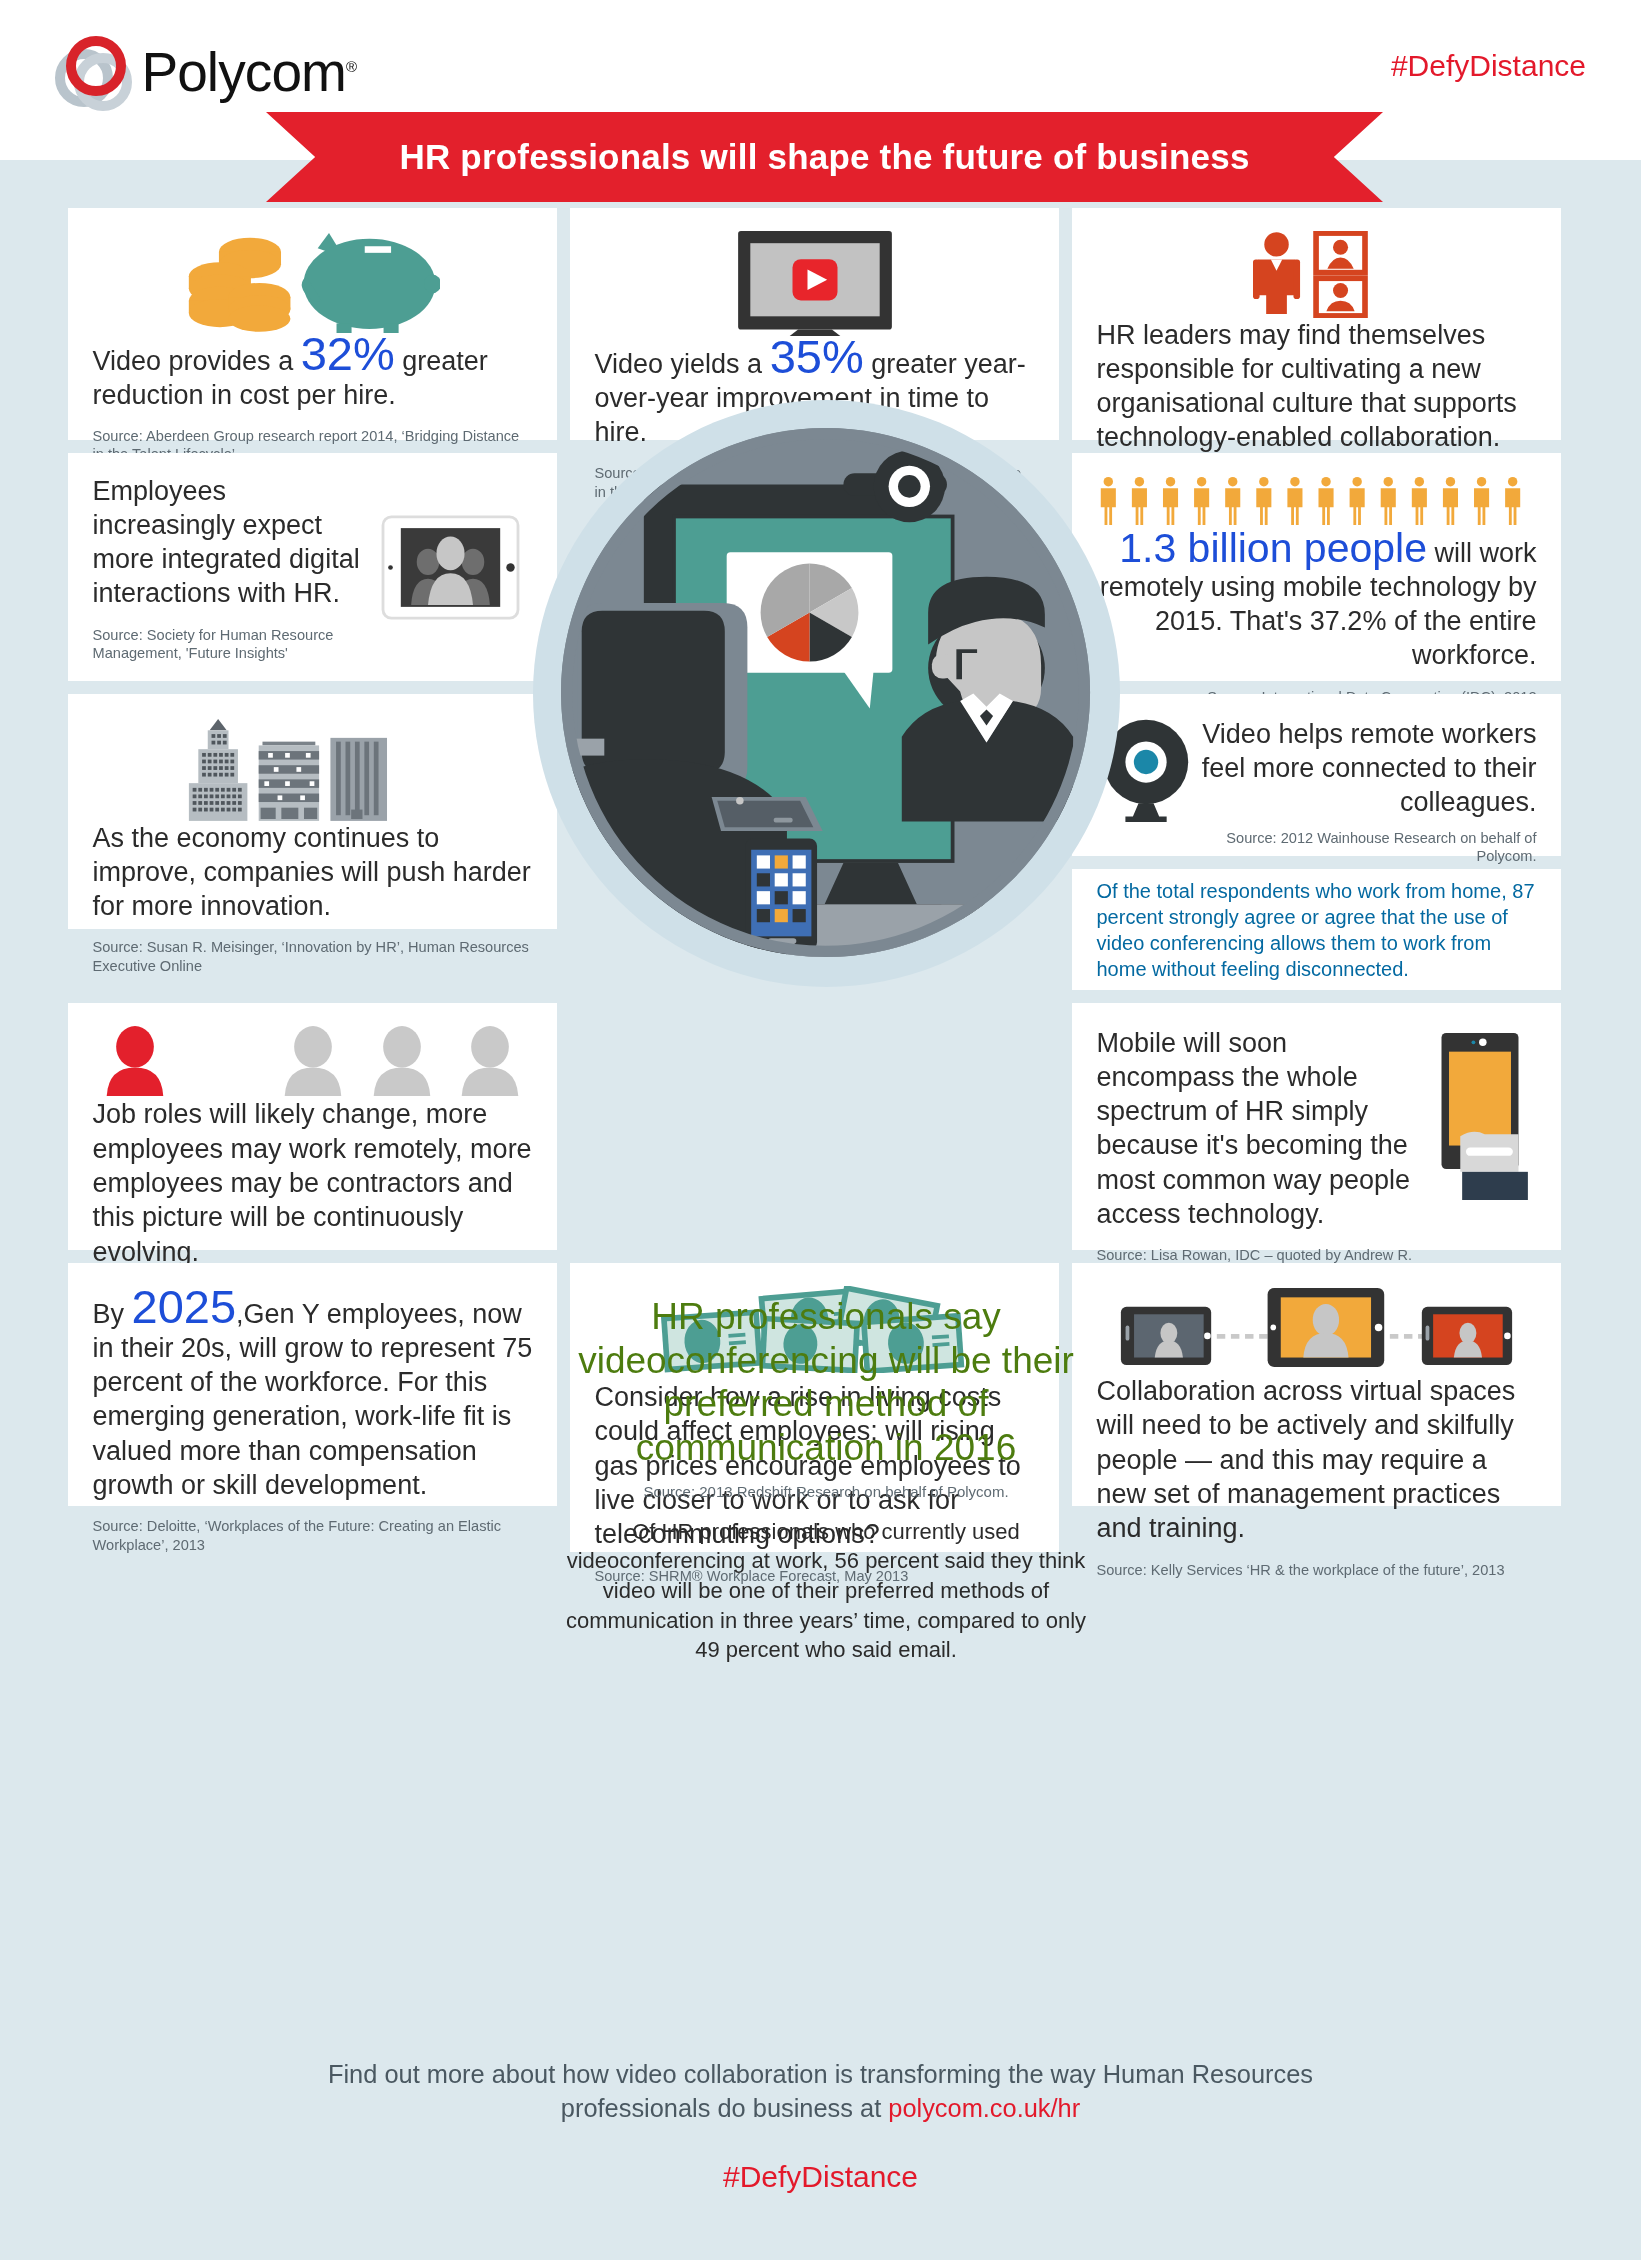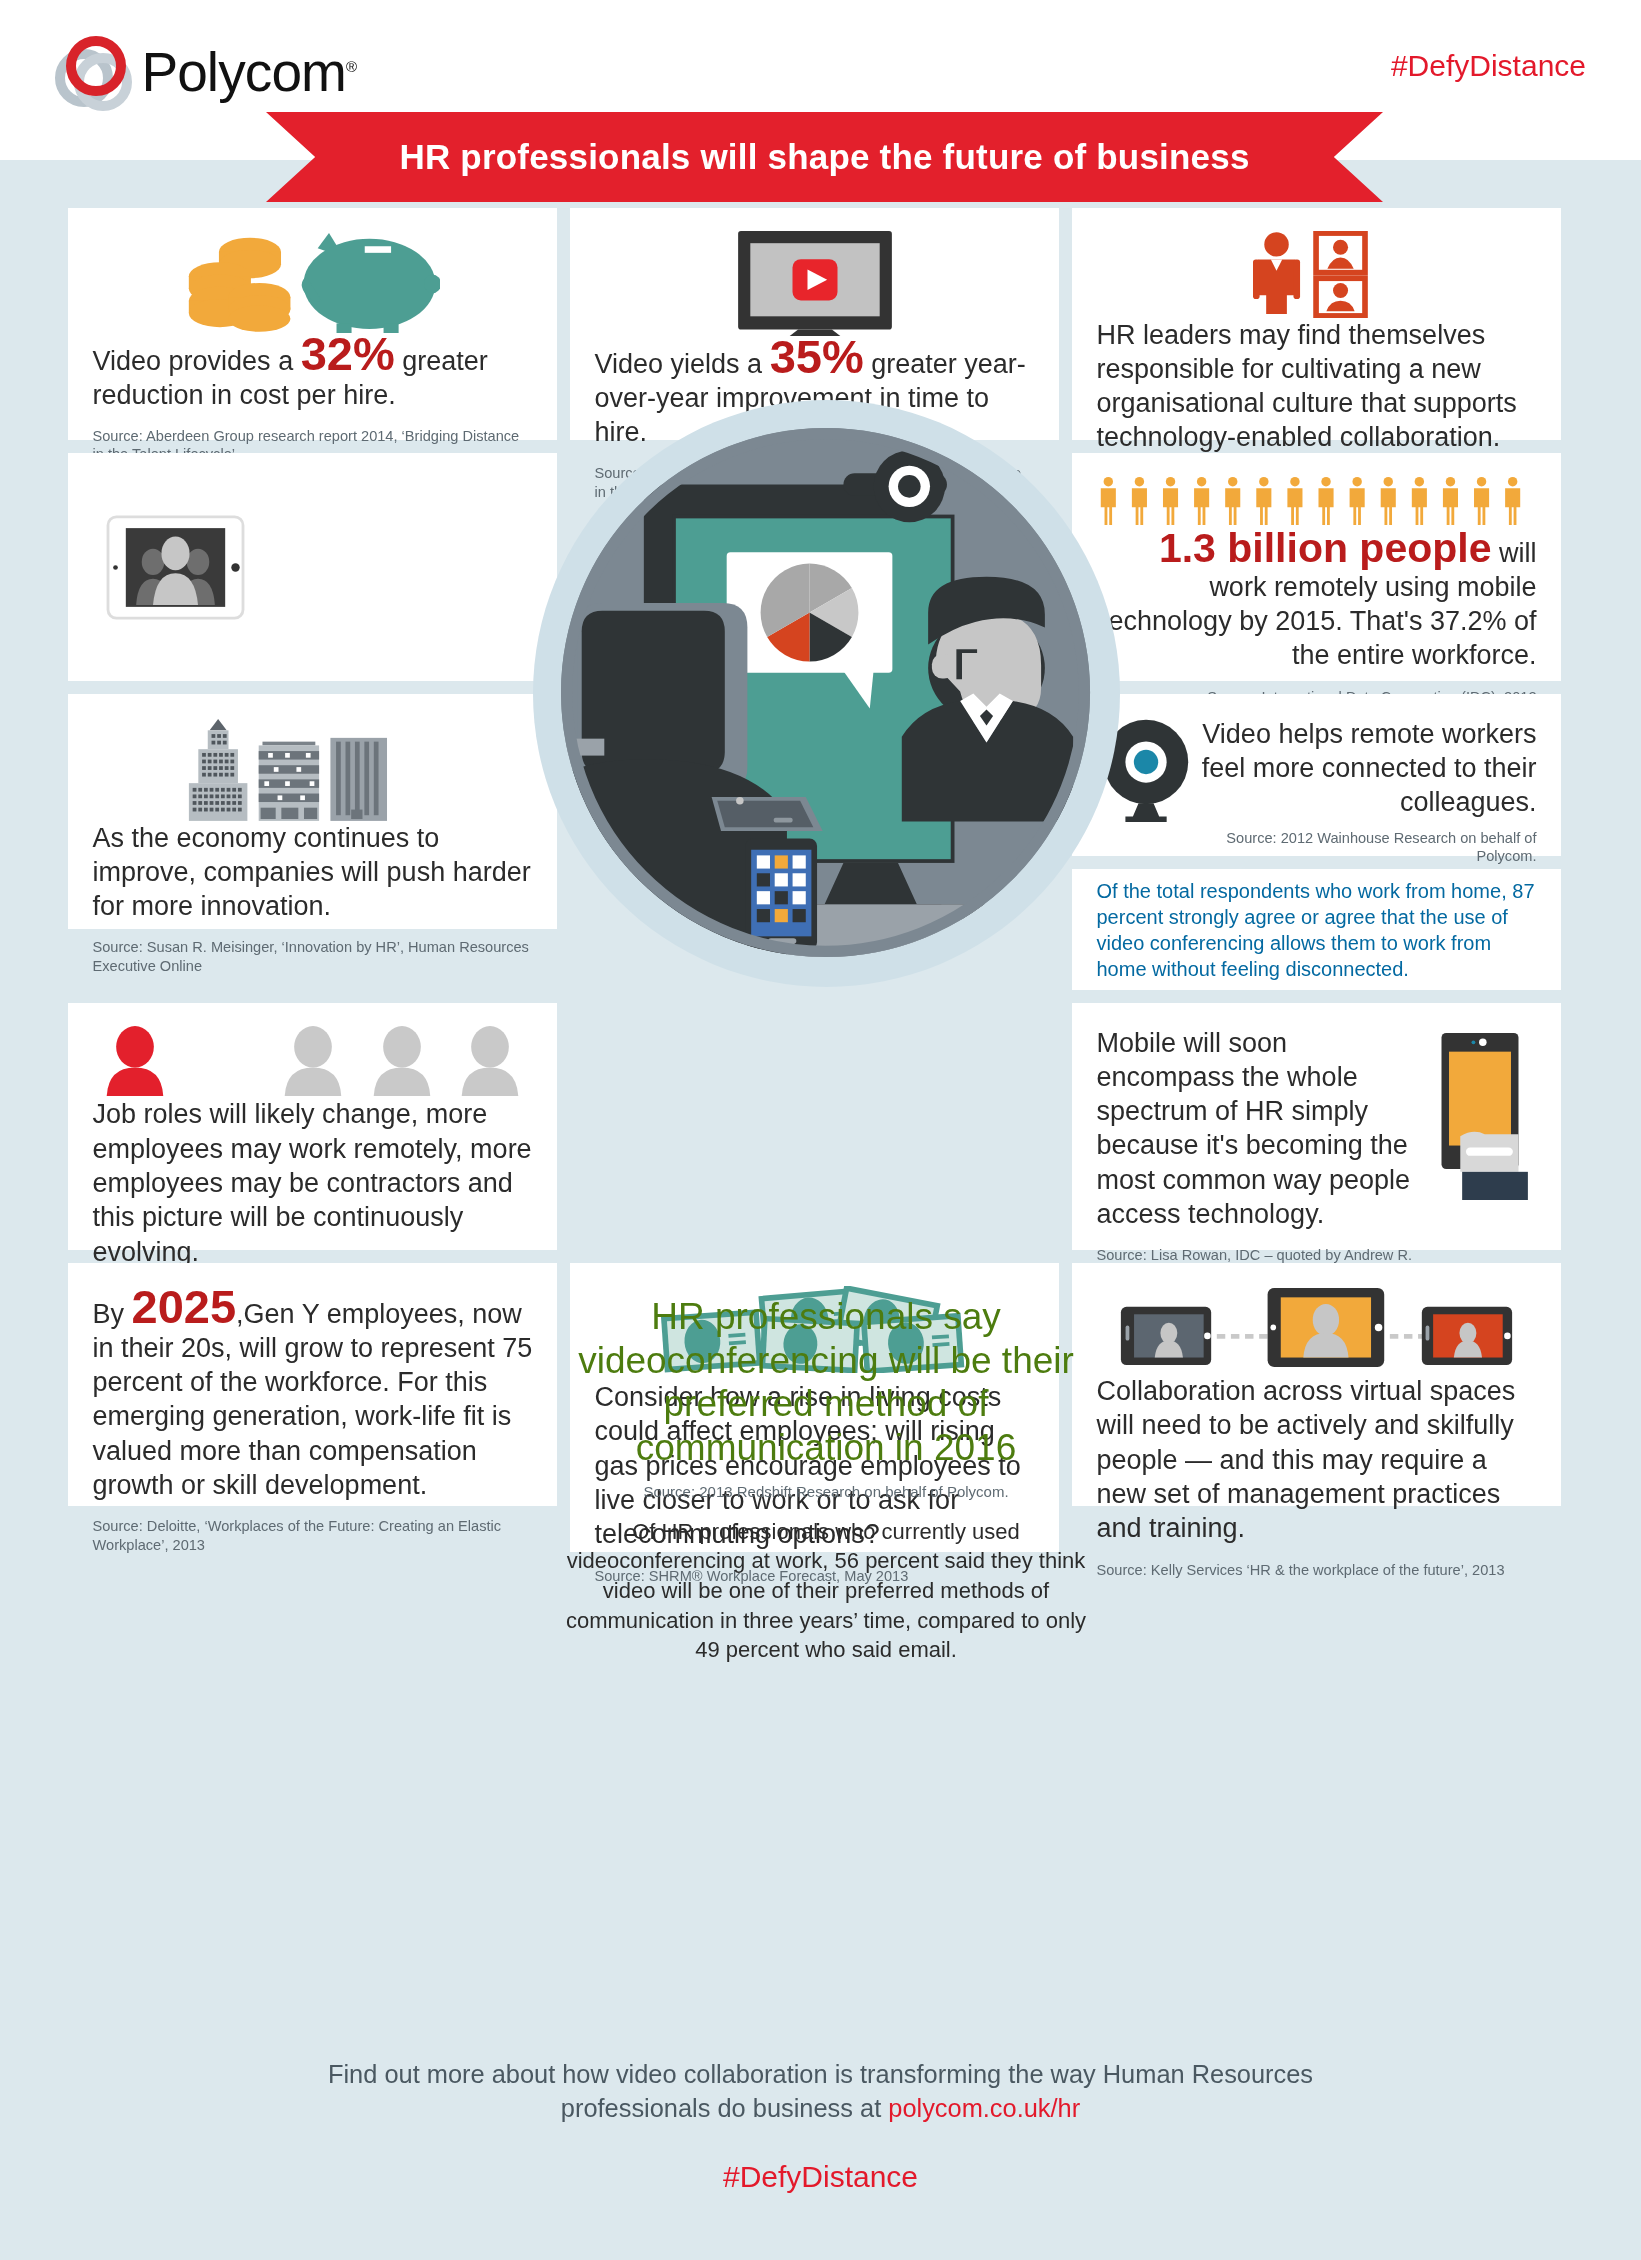--- a/index.html
+++ b/index.html
@@ -49,21 +49,21 @@
   .grid { position:absolute; left:0; top:208px; width:1641px; }
   .row { display:flex; gap:13px; padding:0 68px; margin-bottom:13px; position:relative; }
   .card {
     background:#ffffff; position:relative;
     padding:22.6px 24.5px 21px 24.5px;
     display:flex; flex-direction:column;
   }
   .col { width:489px; }
   .col-mid { width:489px; }
   .card-body { font-size:27px; line-height:1.27; color:#2b2b2b; }
-  .card-body .hl { color:#b91c1c; font-weight:700; font-size:47px; line-height:0.9; }
+  .card-body .hl { color:#1d4ed8; font-weight:400; font-size:47px; line-height:0.9; }
   .src { font-size:14.6px; line-height:1.25; color:#5e6a72; margin-top:15px; }
   .note { font-size:20px; line-height:1.3; color:#0369a1; }
   .spacer { flex:1 1 auto; }
   .icon-box { display:flex; align-items:flex-end; justify-content:center; }
 
   
   .card.transparent { background:transparent; padding:0; }
 
   
   svg { display:block; }
@@ -195,20 +195,24 @@
         </div>
         <div class="spacer"></div>
         <div class="card-body">HR leaders may find themselves responsible for cultivating a new organisational culture that supports technology-enabled collaboration.</div>
         <div class="src">Source: Aberdeen Group research report 2014, ‘Bridging Distance in the Talent Lifecycle’</div>
       </div>
     </div>
 
     <div class="row">
 
       <div class="card col" style="height:228px; flex-direction:row">
+        <div style="flex:1; display:flex; flex-direction:column; justify-content:center">
+          <div class="card-body">Employees increasingly expect more integrated digital interactions with HR.</div>
+          <div class="src">Source: Society for Human Resource Management, 'Future Insights'</div>
+        </div>
         <div style="width:165px; display:flex; align-items:center; justify-content:center">
           <svg width="151" height="105" viewBox="0 0 160 112">
             <rect x="8" y="2" width="144" height="108" rx="9" fill="#ffffff" stroke="#dddddd" stroke-width="3"></rect>
             <circle cx="16" cy="56" r="2.5" fill="#333"></circle>
             <circle cx="144" cy="56" r="4.5" fill="#333"></circle>
             <rect x="27" y="14" width="106" height="84" fill="#3a3a3a"></rect>
             <g fill="#6e6e6e">
               <ellipse cx="56" cy="50" rx="12" ry="14"></ellipse>
                 <path d="M38 96 q2 -28 18 -28 q16 0 18 28 z"></path>
               <ellipse cx="104" cy="50" rx="12" ry="14"></ellipse>

